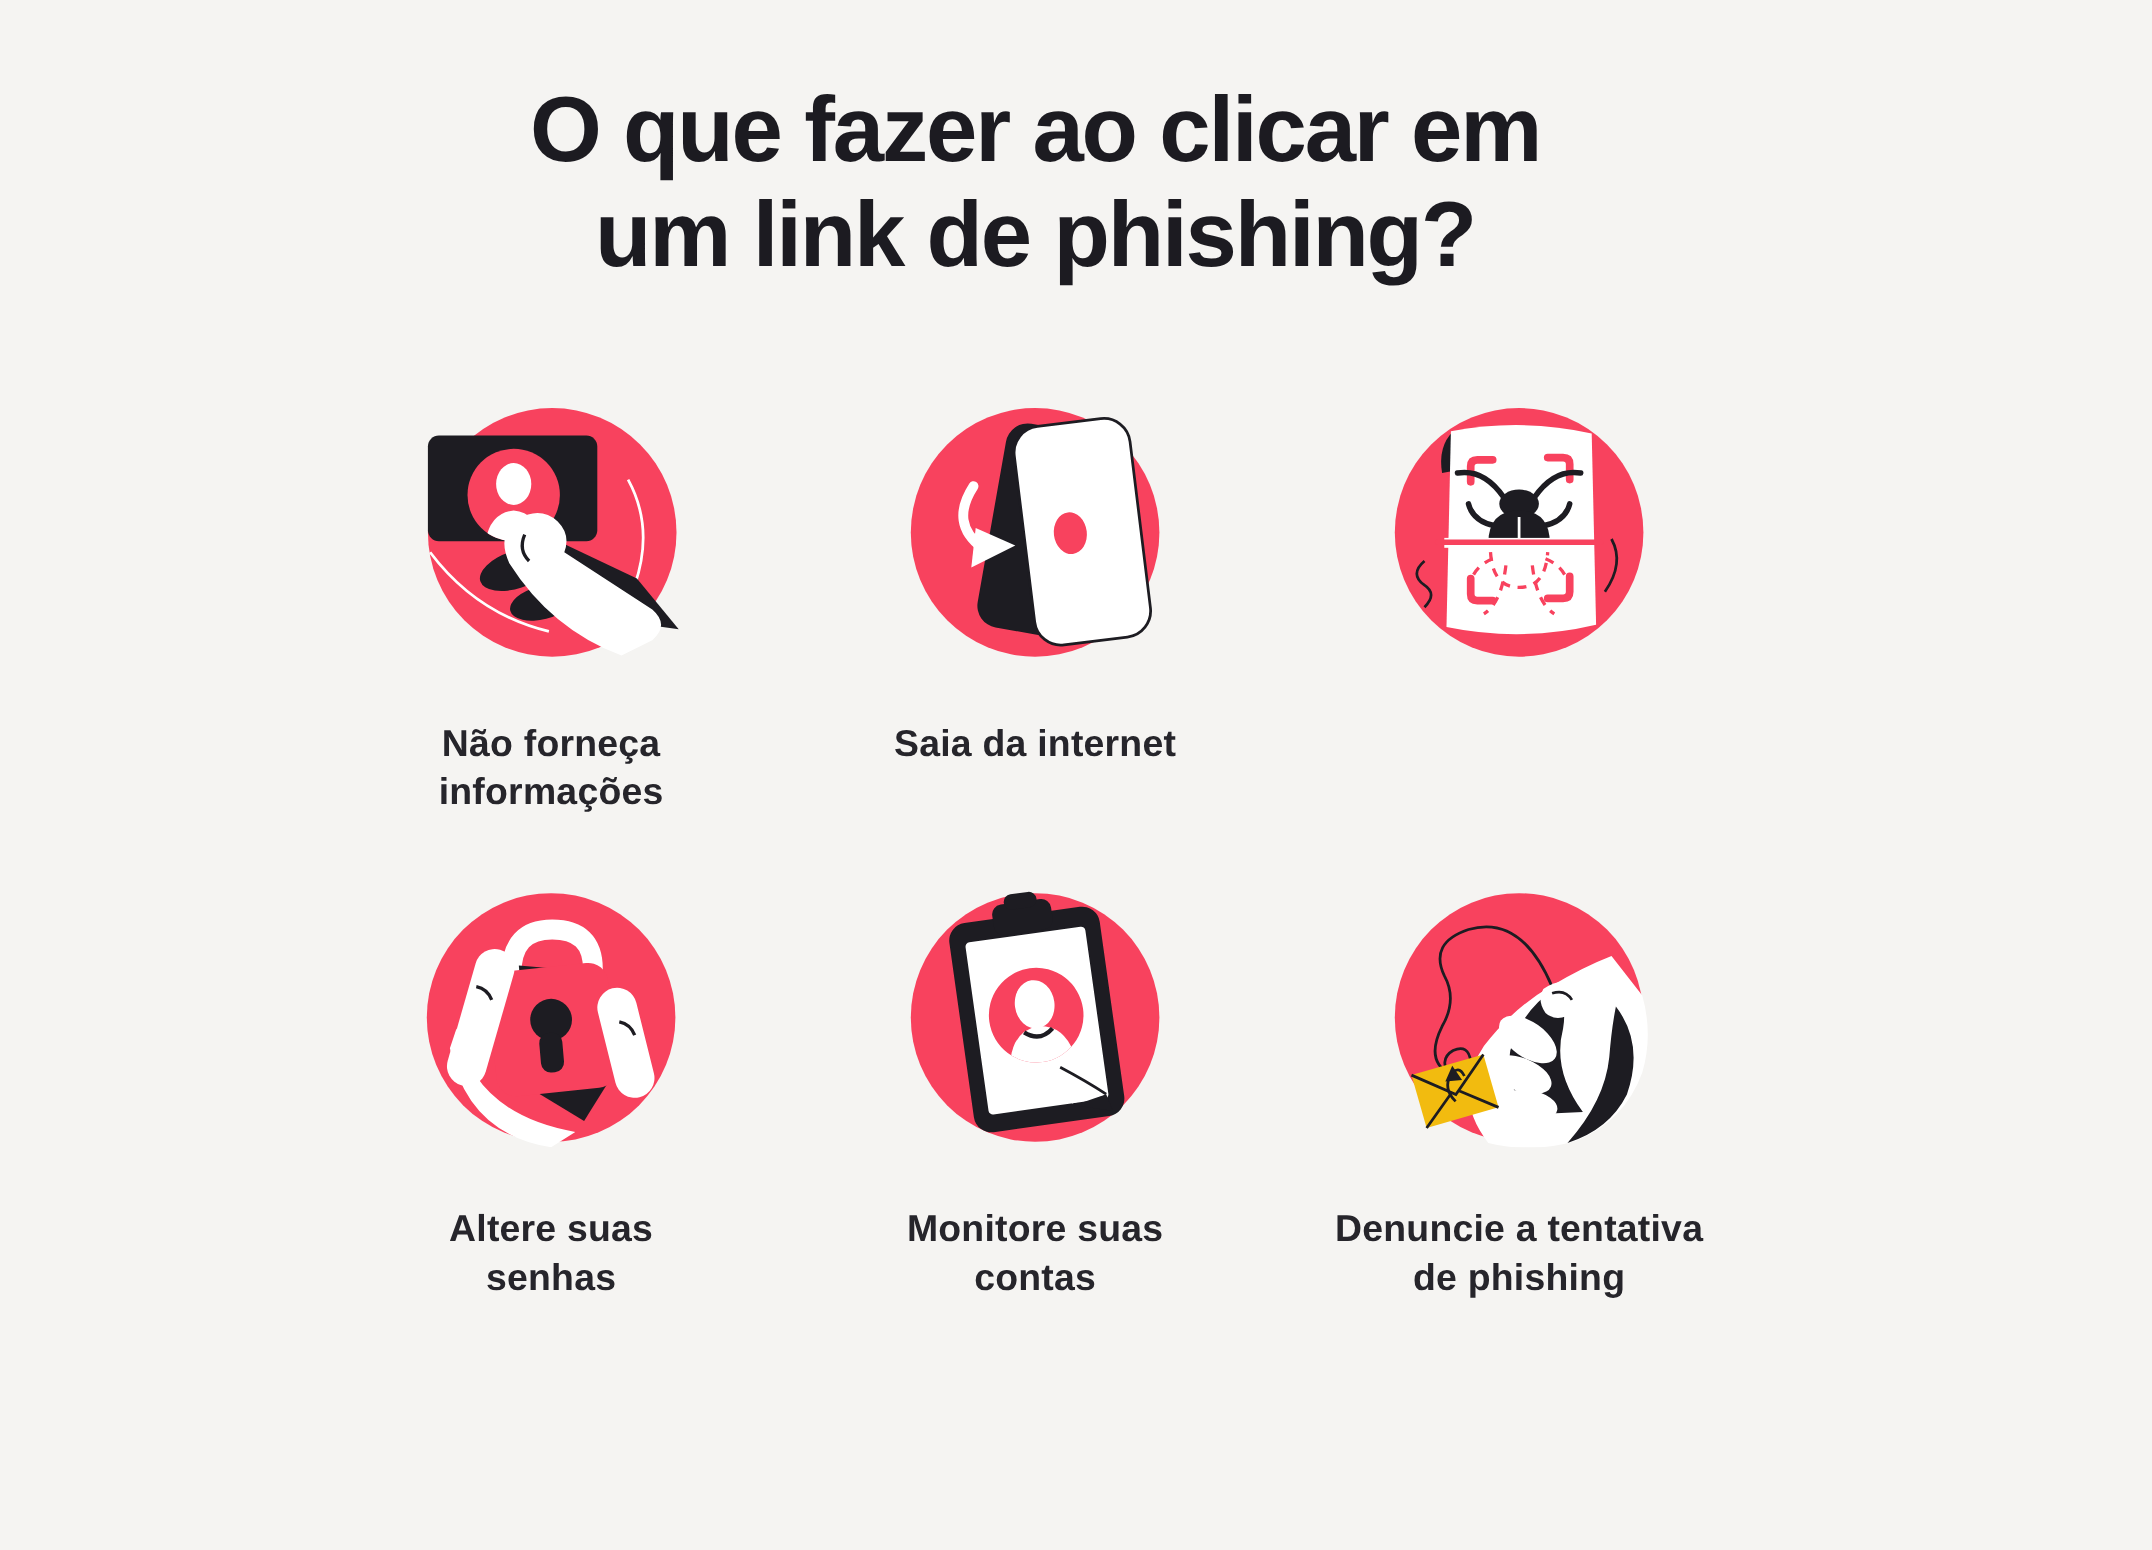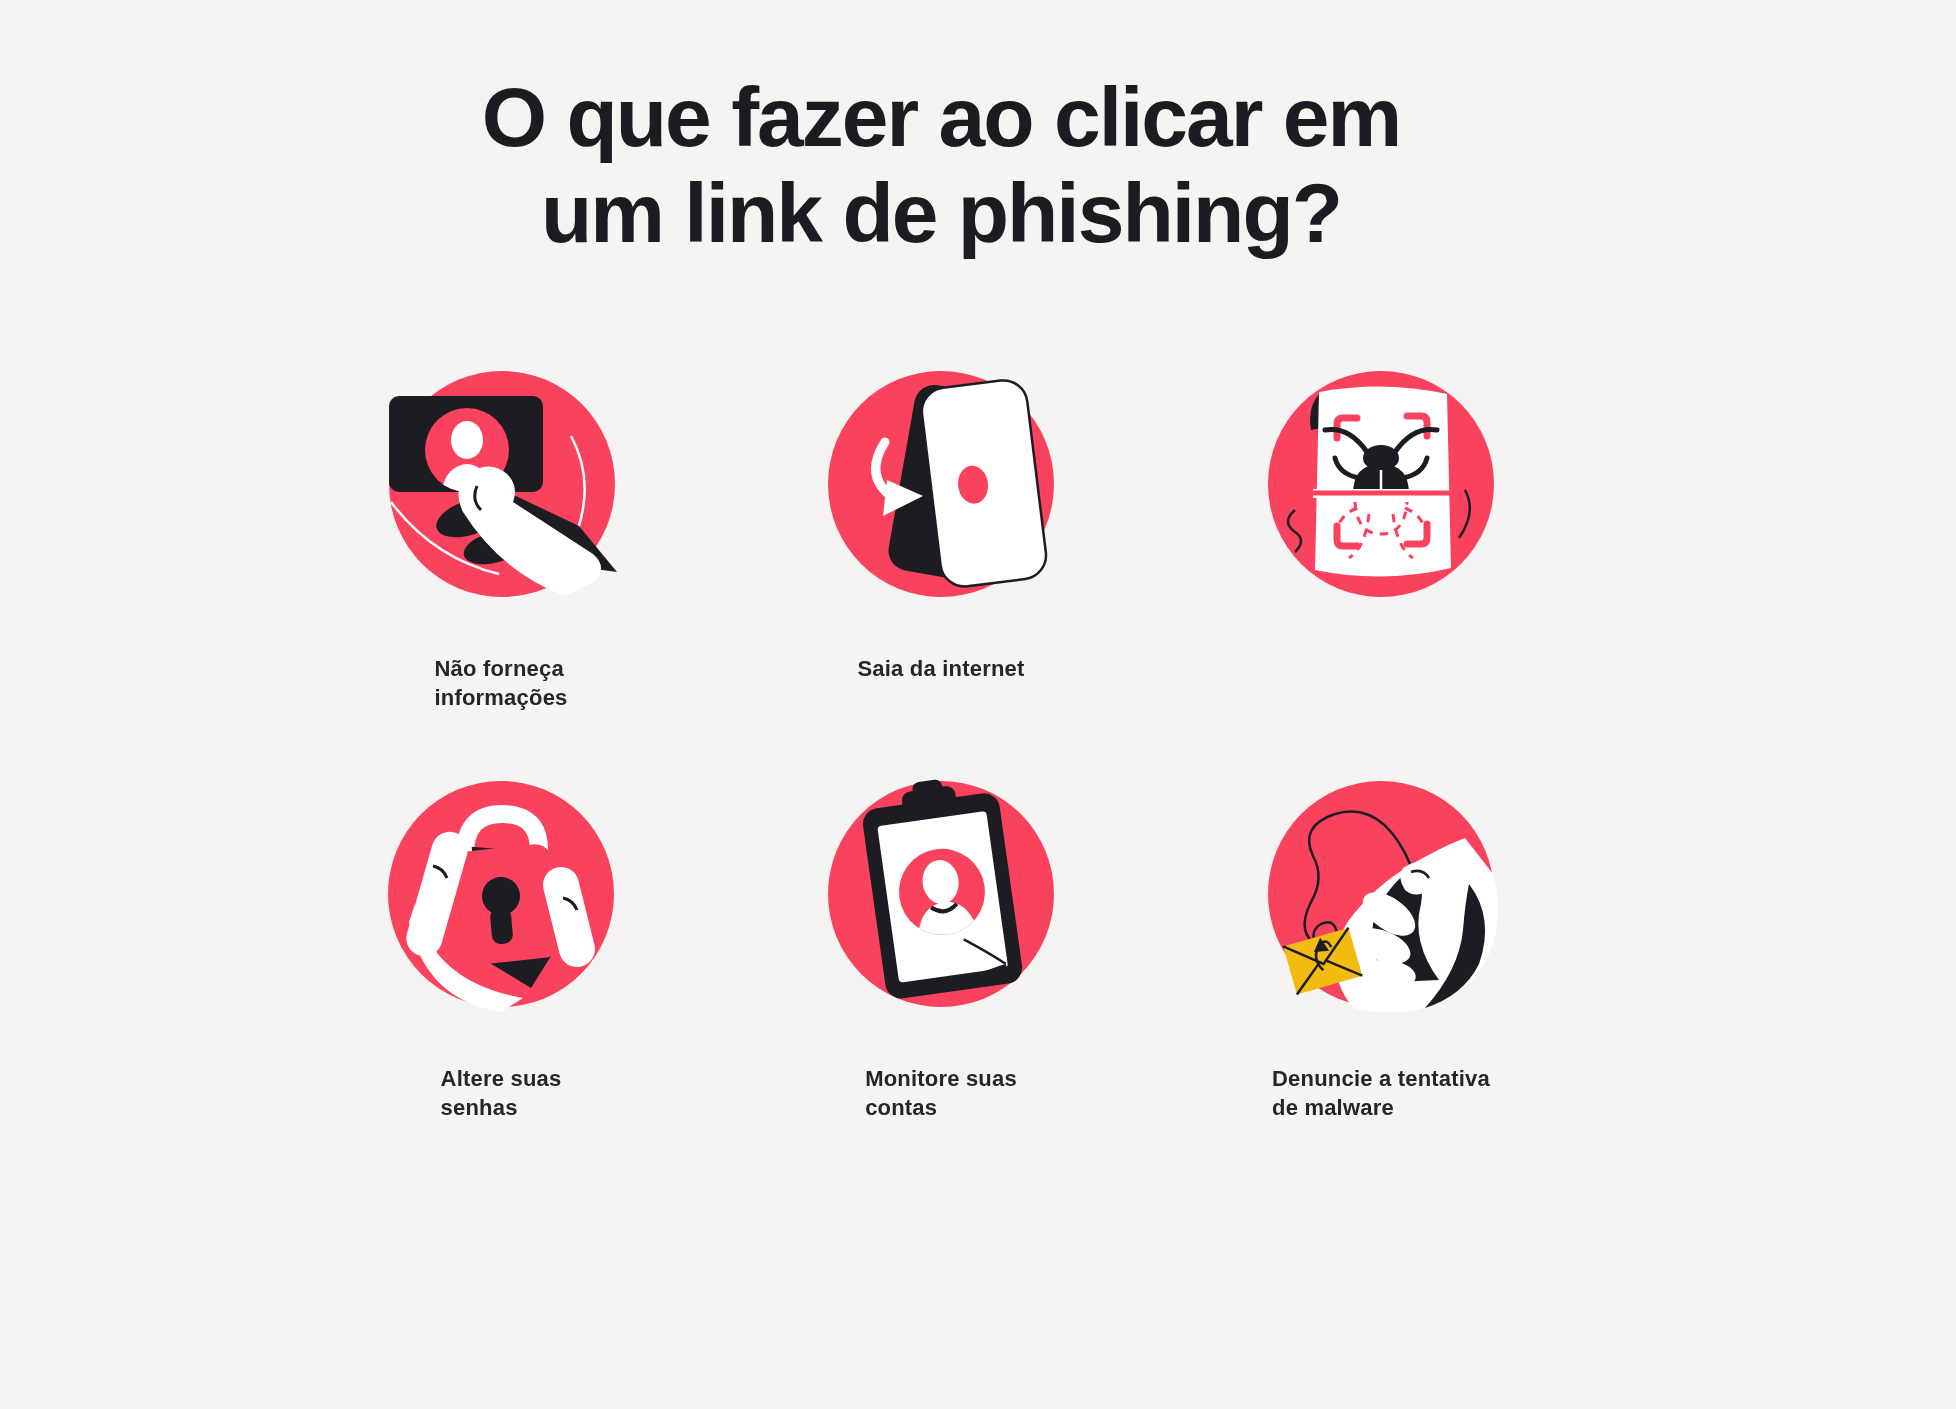--- a/index.html
+++ b/index.html
@@ -17,22 +17,22 @@
     font-size:84px;font-weight:bold;letter-spacing:-2px;line-height:1.14;
     color:var(--title);
   }
   .row{display:flex;justify-content:center;align-items:flex-start;}
   .row1{margin-top:100px;}
   .row2{margin-top:60px;}
   .step{width:440px;display:flex;flex-direction:column;align-items:center;}
   .icon-wrap{width:240px;height:240px;}
   .icon-wrap svg{width:240px;height:240px;display:block;}
   .step-label{
-    margin-top:52px;text-align:left;white-space:pre-line;
-    font-size:22px;font-weight:bold;line-height:1.32;letter-spacing:.2px;
+    margin-top:52px;text-align:center;white-space:pre-line;
+    font-size:34px;font-weight:bold;line-height:1.32;letter-spacing:.2px;
     color:var(--label);
   }
   
   .f-pink{fill:var(--pink);} .f-ink{fill:var(--ink);}
   .f-white{fill:var(--paper);} .f-yellow{fill:var(--yellow);}
   .s-pink{stroke:var(--pink);} .s-ink{stroke:var(--ink);} .s-white{stroke:var(--paper);}
   .nf{fill:none;}
 </style>
 </head>
 <body>
@@ -200,17 +200,17 @@
           <path class="s-ink nf" stroke-width="2.5" d="M150 100 Q162 96 168 106"></path>
           <g transform="rotate(-16 62 190)">
             <rect class="f-yellow" x="28" y="164" width="68" height="50"></rect>
             <path class="s-ink nf" stroke-width="2.5" d="M28 164 L62 192 L96 164 M28 214 L58 190 M96 214 L66 190"></path>
             <path class="s-ink nf" stroke-width="2.5" d="M60 198 Q52 184 62 174 Q72 166 74 178"></path>
             <polygon class="f-ink" points="56,178 66,166 71,181"></polygon>
           </g>
         </svg>
       </div>
       <div class="step-label">Denuncie a tentativa
-de malware</div>
+de phishing</div>
     </div>
 
   </div>
 </div>
 
 </body></html>

